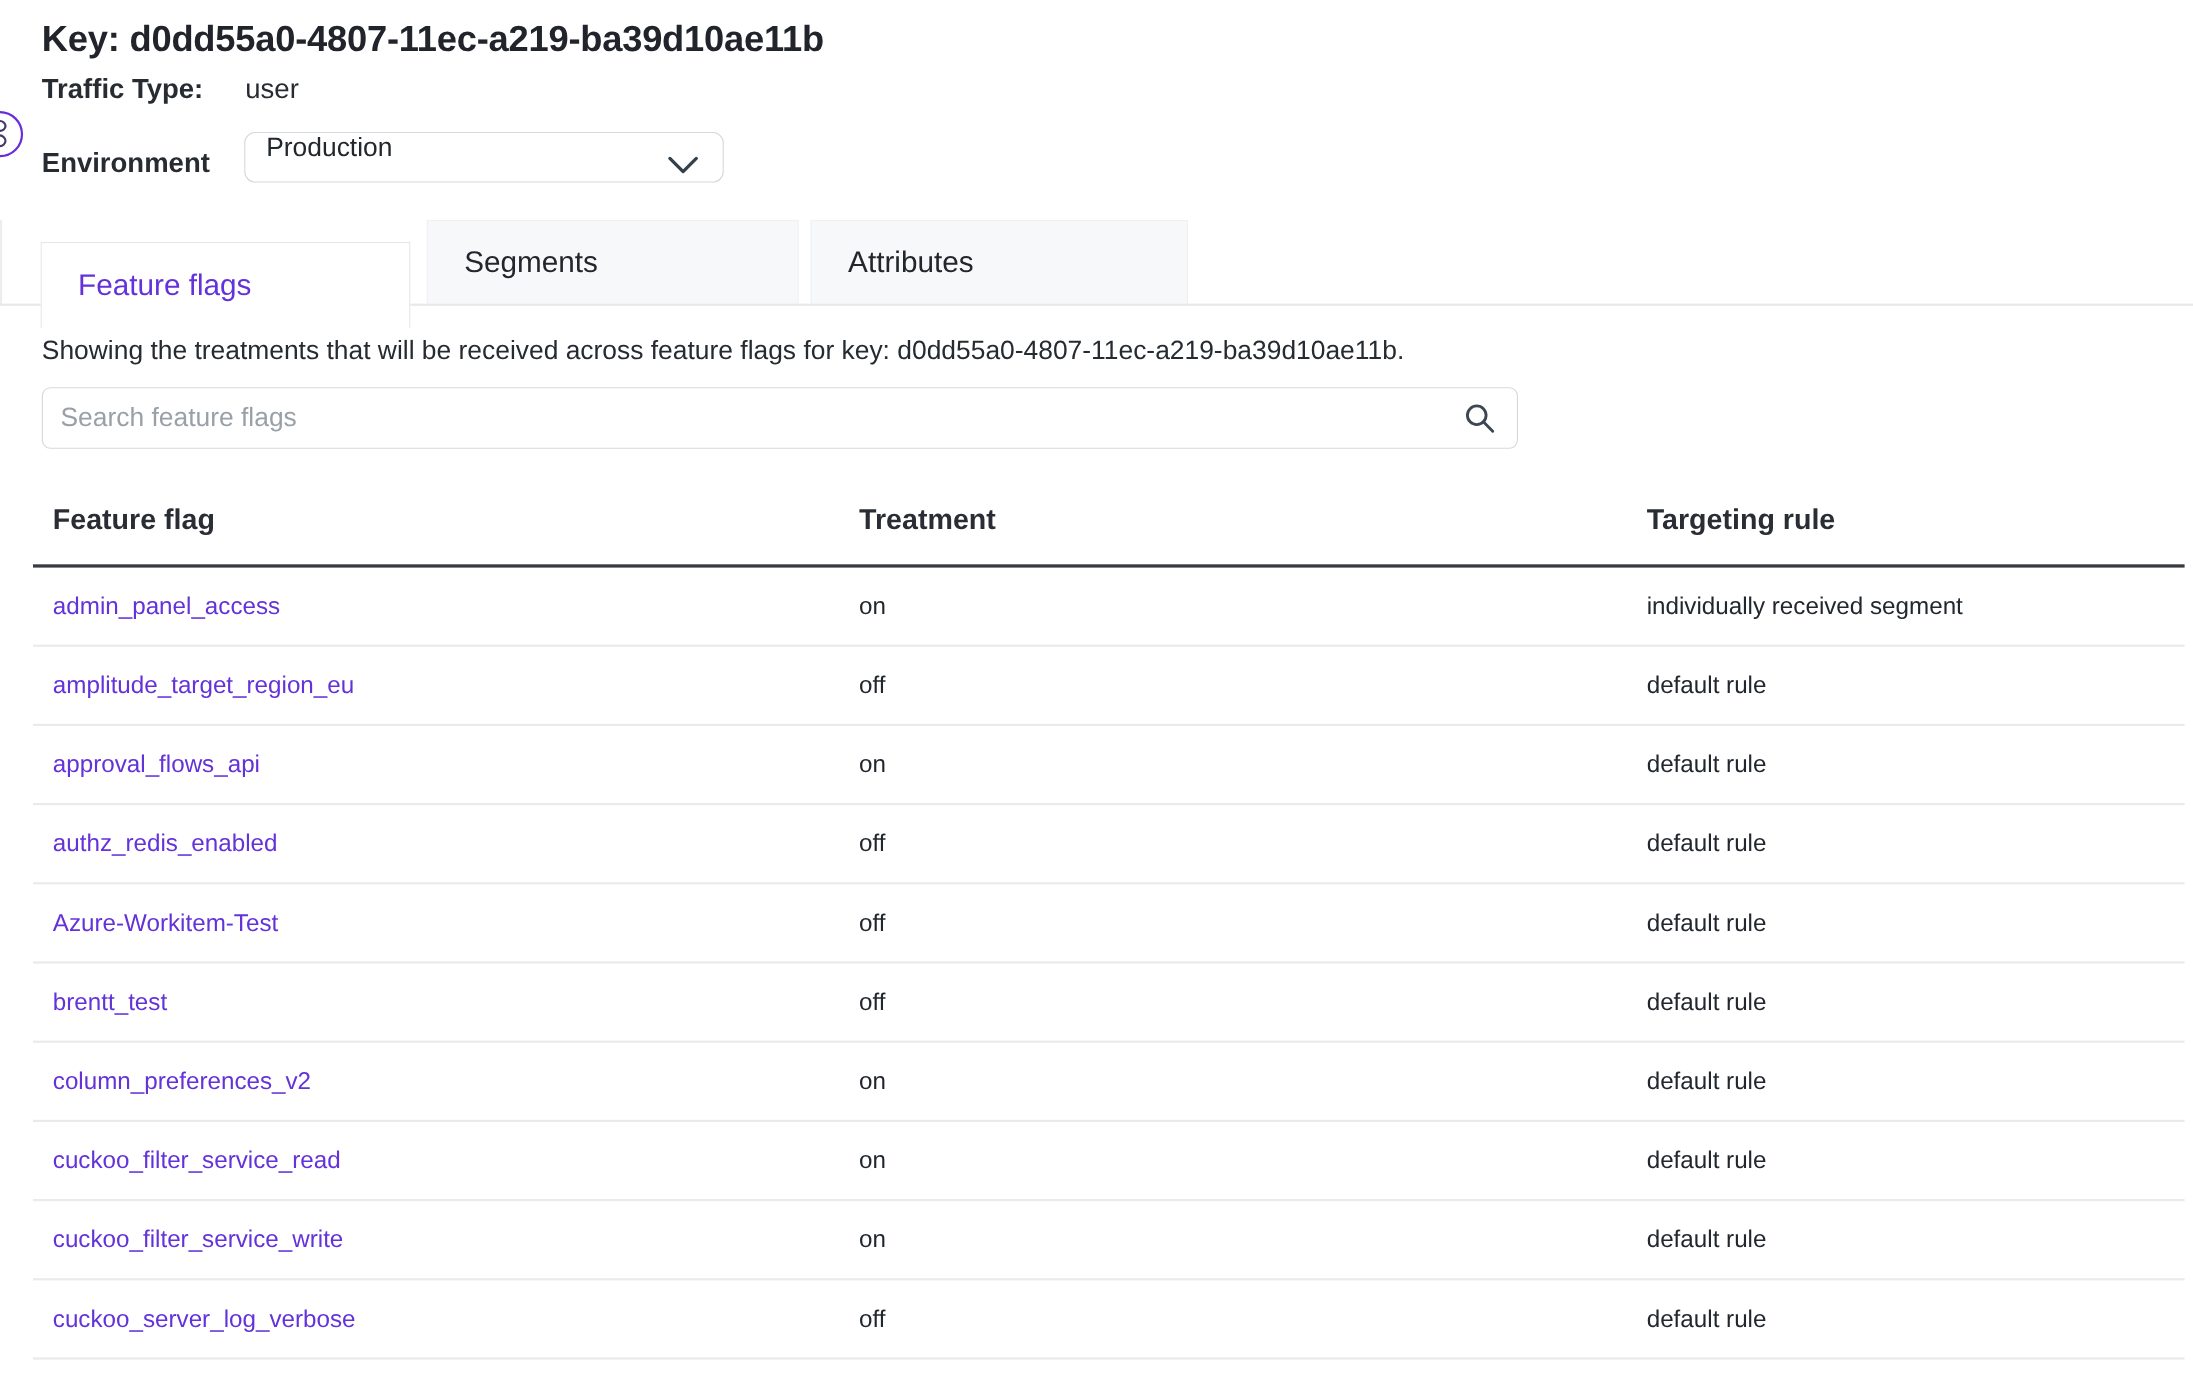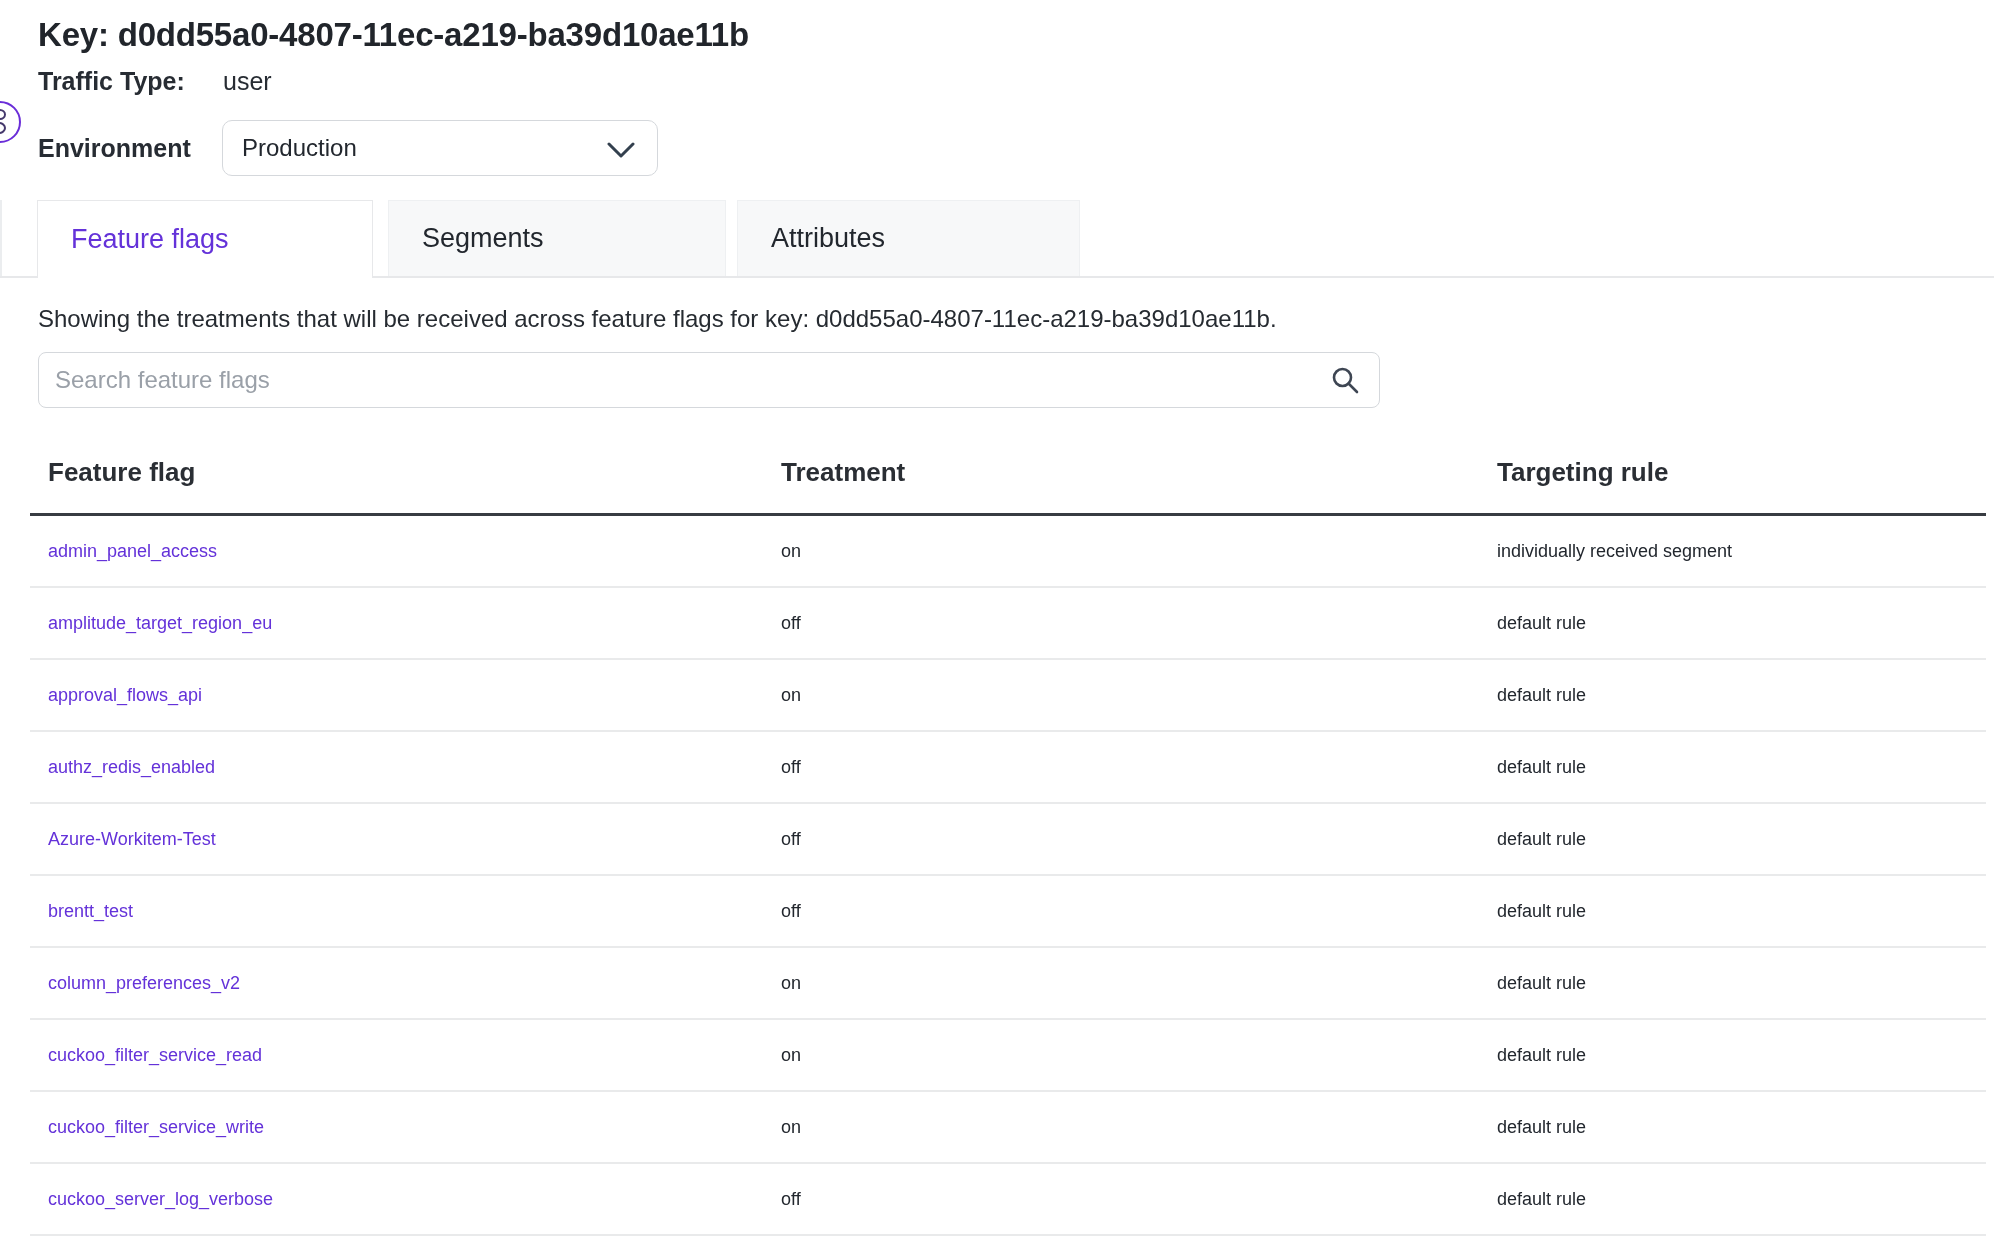--- a/index.html
+++ b/index.html
@@ -30,23 +30,23 @@
     position:absolute; border:2.5px solid #45396c; border-radius:50%; background:#fff;
   }
   .edge-avatar .blob1 { width:13px; height:11px; left:12px; top:6px; }
   .edge-avatar .blob2 { width:14px; height:12px; left:11px; top:19px; }
 
   .env-row { position:absolute; left:38px; top:120px; height:58px; }
   .env-label {
     position:absolute; left:0; top:14px; font-size:25px; font-weight:700; color:#272c33; white-space:nowrap;
   }
   .env-select {
-    position:absolute; left:184px; top:0; width:436px; height:56px;
+    position:absolute; left:184px; top:0; width:436px; height:46px;
     border:1.5px solid #d5d8dc; border-radius:10px; background:#ffffff;
-    display:flex; align-items:center; cursor:pointer;
+    display:flex; cursor:pointer;
   }
   .env-select-value { padding-left:19px; font-size:24px; color:#22272e; }
   .env-chevron { position:absolute; right:22px; top:21px; }
 
   
   .tabbar { position:absolute; left:0; top:200px; width:1994px; height:78px; }
   .tabbar-baseline {
     position:absolute; left:0; right:0; bottom:0; height:2px; background:#e7e8ea; z-index:1;
   }
   .tabbar-left-edge {
@@ -55,21 +55,21 @@
   .tab {
     position:absolute; top:0; height:76px;
     display:flex; align-items:center; padding-left:33px;
     font-size:27px; cursor:pointer;
   }
   .tab.inactive {
     background:#f7f8f9; border:1px solid #eef0f2; border-bottom:none; color:#22272e;
   }
   .tab.active {
     background:#ffffff; border:1.5px solid #e7e8ea; border-bottom:none;
-    color:#6432d9; height:78px; z-index:2;
+    color:#6432d9; height:78px; z-index:2;margin-top:20px;
   }
   .tab-flags { left:37px;  width:336px; }
   .tab-segments { left:388px; width:338px; }
   .tab-attributes { left:737px; width:343px; }
 
   
   .description {
     position:absolute; left:38px; top:305px; font-size:24px; color:#262b31; white-space:nowrap;
   }
   .search-box {
@@ -87,21 +87,21 @@
 
   
   .flags-table { position:absolute; left:30px; top:432px; width:1956px; }
   .t-row {
     display:grid; grid-template-columns:733px 716px 1fr;
     align-items:center; padding-left:18px;
   }
   .t-head { height:84px; border-bottom:3px solid #383c42; }
   .t-head .t-cell { font-size:26px; font-weight:700; color:#2a2e34; }
   .t-body .t-row { height:72px; border-bottom:2px solid #e9eaeb; }
-  .t-cell { font-size:18px; color:#22272e; white-space:nowrap; overflow:hidden; }
+  .t-cell { font-size:22px; color:#22272e; white-space:nowrap; overflow:hidden; }
   .flag-link { color:#6432d9; text-decoration:none; cursor:pointer; }
 </style>
 </head>
 <body>
 
 <div class="page">
 
   <h1 class="page-title">Key: d0dd55a0-4807-11ec-a219-ba39d10ae11b</h1>
 
   <div class="traffic-row">

